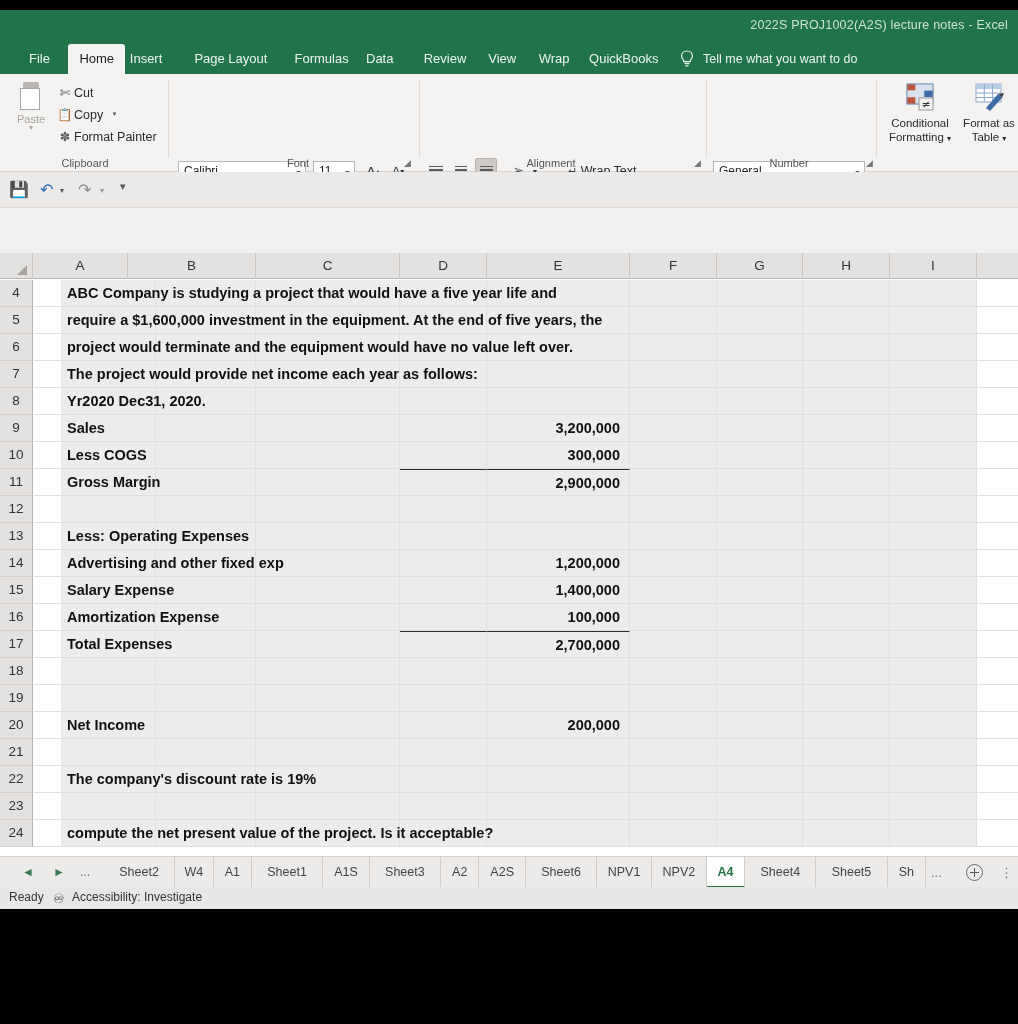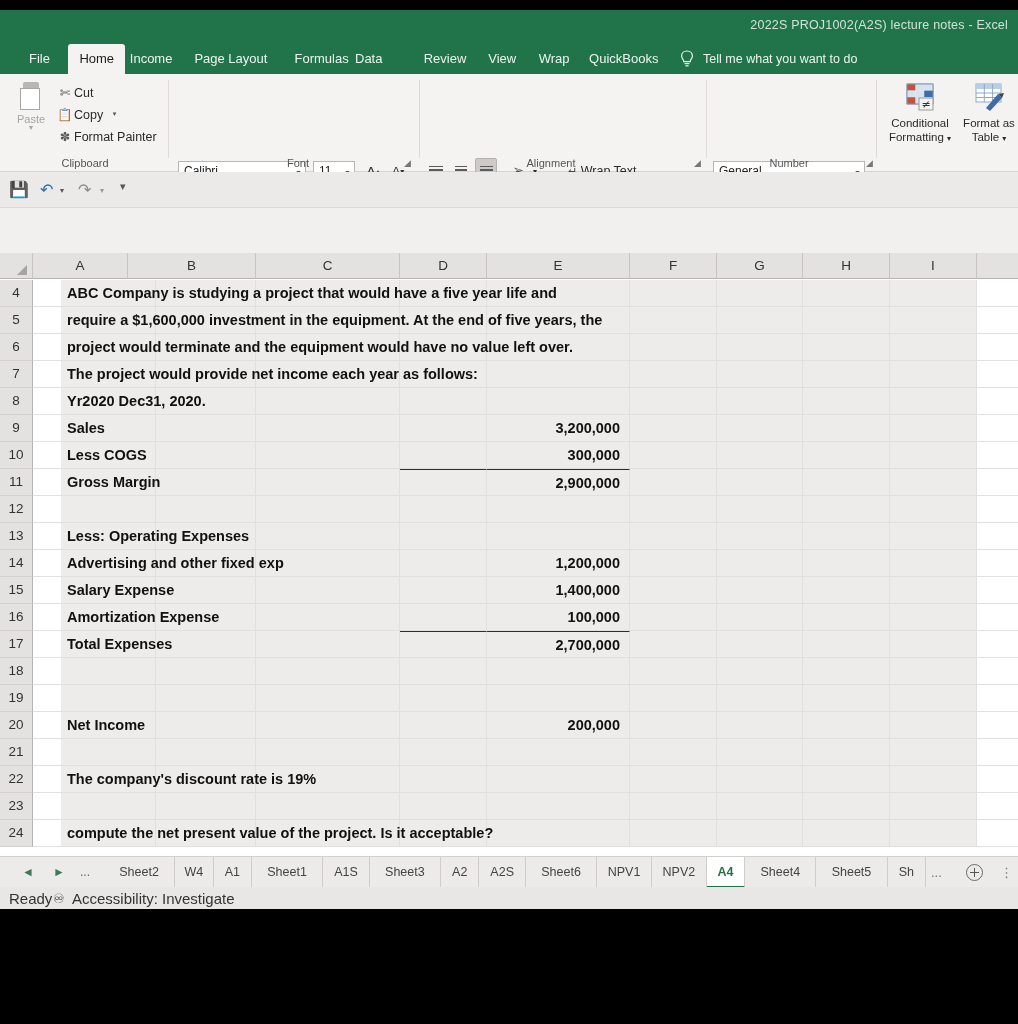--- a/index.html
+++ b/index.html
@@ -159,43 +159,43 @@
     font-size:12.5px; color:#444; border-right:1px solid #cfccc9; cursor:pointer; white-space:nowrap;
   }
   .sheettab.active { background:#fff; color:#217346; font-weight:bold; border-bottom:2.5px solid #217346; }
   .addsheet { position:absolute; top:7px; width:17px; height:17px; border:1.4px solid #6b6b6b; border-radius:50%; cursor:pointer; }
   .addsheet::before { content:""; position:absolute; left:3px; top:7px; width:9px; height:1.4px; background:#555; }
   .addsheet::after { content:""; position:absolute; left:7px; top:3px; width:1.4px; height:9px; background:#555; }
   .tabmenu { position:absolute; top:8px; color:#777; font-size:13px; cursor:pointer; }
 
   
   .statusbar { position:absolute; left:0; top:887px; width:1018px; height:22px; background:#e9e7e5; }
-  .status-item { position:absolute; top:3px; font-size:15px; color:#333; white-space:nowrap; cursor:pointer; }
+  .status-item { position:absolute; top:3px; font-size:12px; color:#333; white-space:nowrap; cursor:pointer; }
   .acc-ico { position:absolute; left:53px; top:4px; font-size:13px; color:#444; }
   .blackbar { position:absolute; left:0; top:909px; width:1018px; height:115px; background:#000; }
   .topblack { position:absolute; left:0; top:0; width:1018px; height:10px; background:#000; }
 </style>
 </head>
 <body>
 
 <div id="app">
 
   <div class="topblack"></div>
 
   <div class="titlebar">
     <div class="title-text">2022S PROJ1002(A2S) lecture notes  -  Excel</div>
   </div>
 
   <div class="ribbon-tabs" id="ribbon-tabs">
       <div class="rtab" style="left: 18px;">File</div>
       <div class="rtab active" style="left: 68.4px;">Home</div>
-      <div class="rtab" style="left: 118.8px;">Income</div>
+      <div class="rtab" style="left: 118.8px;">Insert</div>
       <div class="rtab" style="left: 183.4px;">Page Layout</div>
       <div class="rtab" style="left: 283.5px;">Formulas</div>
-      <div class="rtab" style="left: 344px;">Data</div>
+      <div class="rtab" style="left: 355px;">Data</div>
       <div class="rtab" style="left: 412.7px;">Review</div>
       <div class="rtab" style="left: 477.3px;">View</div>
       <div class="rtab" style="left: 527.7px;">Wrap</div>
       <div class="rtab" style="left: 578.1px;">QuickBooks</div>
       <div class="tellme-bulb" style="left: 679.1px;"><svg width="16" height="18" viewBox="0 0 16 18">
           <path d="M8 1 C4.7 1 2.6 3.3 2.6 6 c0 2 1.2 3.2 2 4.2 v1.4 h6.8 v-1.4 c.8-1 2-2.2 2-4.2 C13.4 3.3 11.3 1 8 1 z" fill="none" stroke="#eef5f0" stroke-width="1.2"></path>
           <line x1="5.6" y1="13.6" x2="10.4" y2="13.6" stroke="#eef5f0" stroke-width="1.2"></line>
           <line x1="6.4" y1="15.8" x2="9.6" y2="15.8" stroke="#eef5f0" stroke-width="1.2"></line>
         </svg></div>
       <div class="tellme-text" style="left: 703.1px;">Tell me what you want to do</div>

